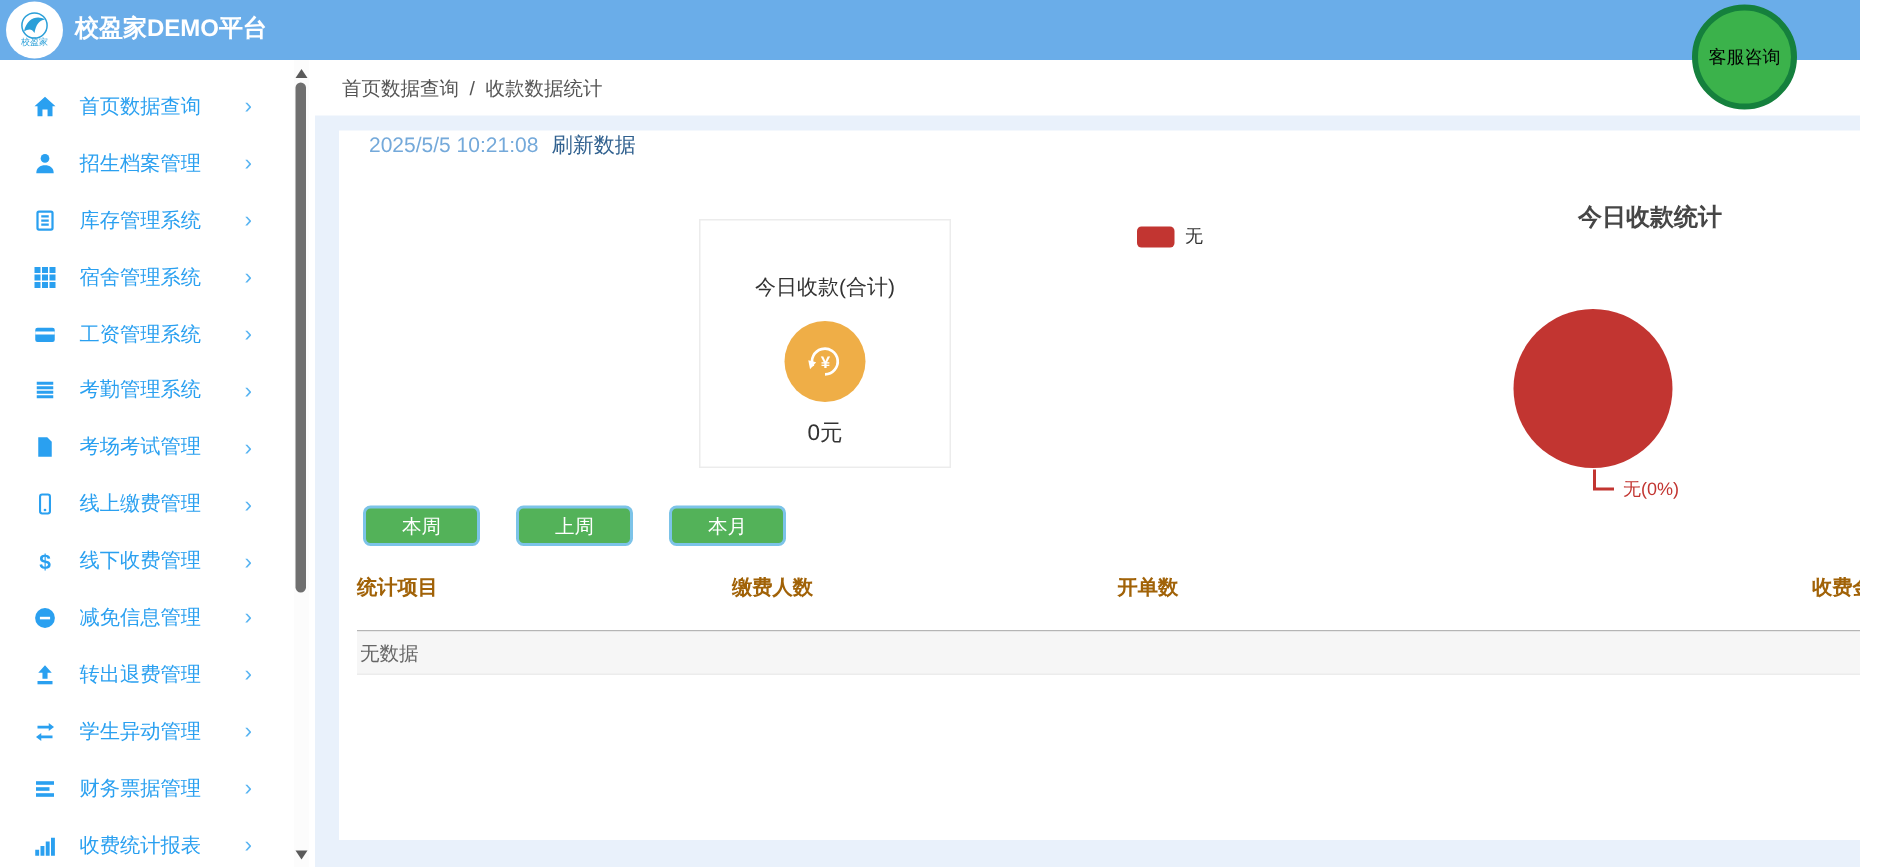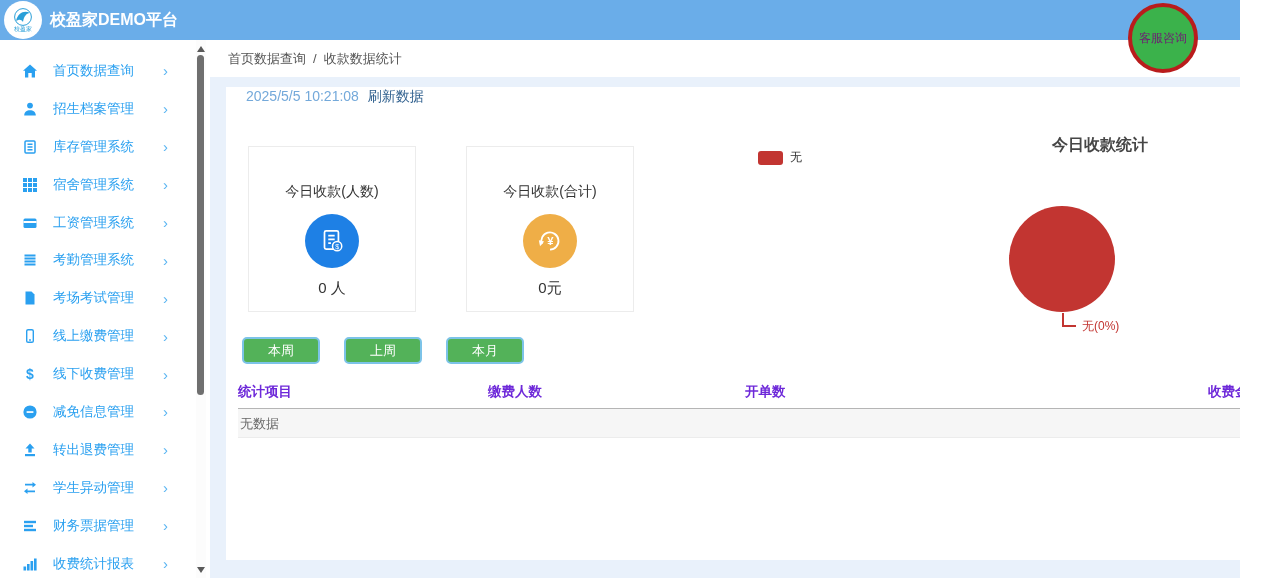--- a/index.html
+++ b/index.html
@@ -12,22 +12,22 @@
   .logo { position:absolute; left:4px; top:1px; width:38px; height:38px; border-radius:50%;
           background:#fff; display:flex; flex-direction:column; align-items:center; justify-content:center; }
   .logo svg { display:block; }
   .logo-text { font-size:6px; color:#2a9fd8; line-height:6px; letter-spacing:0; }
   .app-title { position:absolute; left:50px; top:0; height:40px; line-height:40px;
                color:#fff; font-size:16px; font-weight:bold; }
   .user-chip { position:absolute; right:0; top:0; width:84px; height:36px; background:#73b5ee;
                border-radius:0 0 0 10px; color:#fff; font-size:14px; line-height:30px;
                text-align:center; cursor:pointer; }
   .service-badge { position:absolute; left:1128px; top:3px; width:70px; height:70px;
-                   background:#3bb24b; border:4px solid #b91c1c; border-radius:50%;
-                   z-index:40; color:#701a75; font-size:12px; display:flex; align-items:center;
+                   background:#3bb24b; border:4px solid #15803d; border-radius:50%;
+                   z-index:40; color:#000000; font-size:12px; display:flex; align-items:center;
                    justify-content:center; cursor:pointer; }
 
   
   .sidebar { position:absolute; left:0; top:40px; width:195px; height:538px; background:#fff;
              padding-top:12px; overflow:hidden; }
   .side-item { height:37.9px; display:flex; align-items:center; padding-left:22px;
                color:#2aa0f0; font-size:13.5px; position:relative; cursor:pointer; }
   .side-item .icn { width:16px; height:16px; margin-right:15px; flex:0 0 16px; color:#2aa0f0; }
   .side-item .icn svg { display:block; }
   .side-item .chev { position:absolute; right:27px; color:#5ab5f2; font-size:15px; line-height:1; }
@@ -80,21 +80,21 @@
   .conn-h { position:absolute; left:836px; top:238px; width:14px; height:2px; background:#c23531; }
   .pie-label { position:absolute; left:856px; top:231px; font-size:12px; color:#c23531; }
 
   .btn-row { position:absolute; left:16px; top:250px; display:flex; gap:24px; }
   .btn-green { min-width:42px; height:27px; background:#53b259; color:#fff; font-size:13px;
                border:2px solid #7cc3e8; border-radius:5px; padding:0 24px; cursor:pointer;
                font-family:inherit; line-height:21px; }
 
   .table-wrap { position:absolute; left:12px; top:296px; width:1024px; }
   .t-head { display:grid; grid-template-columns:250px 257px auto 120px;
-            font-weight:bold; font-size:13.5px; color:#6d28d9; padding-bottom:7px;
+            font-weight:bold; font-size:13.5px; color:#a16207; padding-bottom:19px;
             border-bottom:1px solid #b5b5b5; }
   .th-right { text-align:right; }
   .t-empty { height:29px; line-height:29px; background:#f6f6f6; color:#666; font-size:13px;
              padding-left:2px; margin-right:6px; border-bottom:1px solid #ececec; }
 </style>
 </head>
 <body>
 
 <div class="screen">
 
@@ -290,34 +290,20 @@
   </div>
 
   <div class="content">
     <div class="card-main">
 
       <div class="refresh">
         <span class="time">2025/5/5 10:21:08</span>
         <span class="lbl">刷新数据</span>
       </div>
 
-      <div class="stat-card c1">
-        <div class="stat-title">今日收款(人数)</div>
-        <div class="stat-icon">
-          <svg width="30" height="30" viewBox="0 0 28 28">
-              <g fill="none" stroke="#fff" stroke-width="1.6">
-                <rect x="7" y="4.5" width="13" height="17" rx="1.5"></rect>
-                <path d="M10.5 9 H16.5 M10.5 12.5 H16.5 M10.5 16 H13"></path>
-              </g>
-              <circle cx="18.8" cy="18.8" r="4.3" fill="#1e80e5" stroke="#fff" stroke-width="1.4"></circle>
-              <text x="18.8" y="21.2" font-size="6.5" fill="#fff" text-anchor="middle">$</text>
-            </svg>
-        </div>
-        <div class="stat-value">0 人</div>
-      </div>
 
       <div class="stat-card c2">
         <div class="stat-title">今日收款(合计)</div>
         <div class="stat-icon">
           <svg width="30" height="30" viewBox="0 0 28 28">
               <path d="M6.5 17 A8 8 0 1 1 14 22" fill="none" stroke="#fff" stroke-width="1.7"></path>
               <path d="M8.5 14.5 L4.7 18.8 L3.6 13.2 Z" fill="#fff"></path>
               <text x="14.3" y="17.8" font-size="10.5" font-weight="bold" fill="#fff" text-anchor="middle">¥</text>
             </svg>
         </div>

